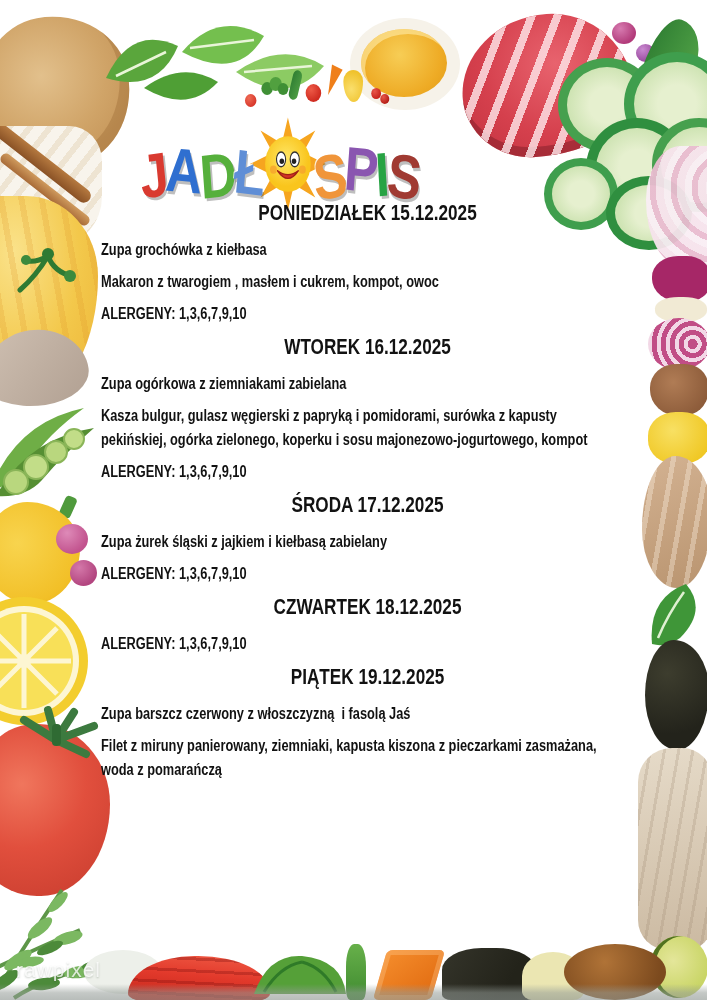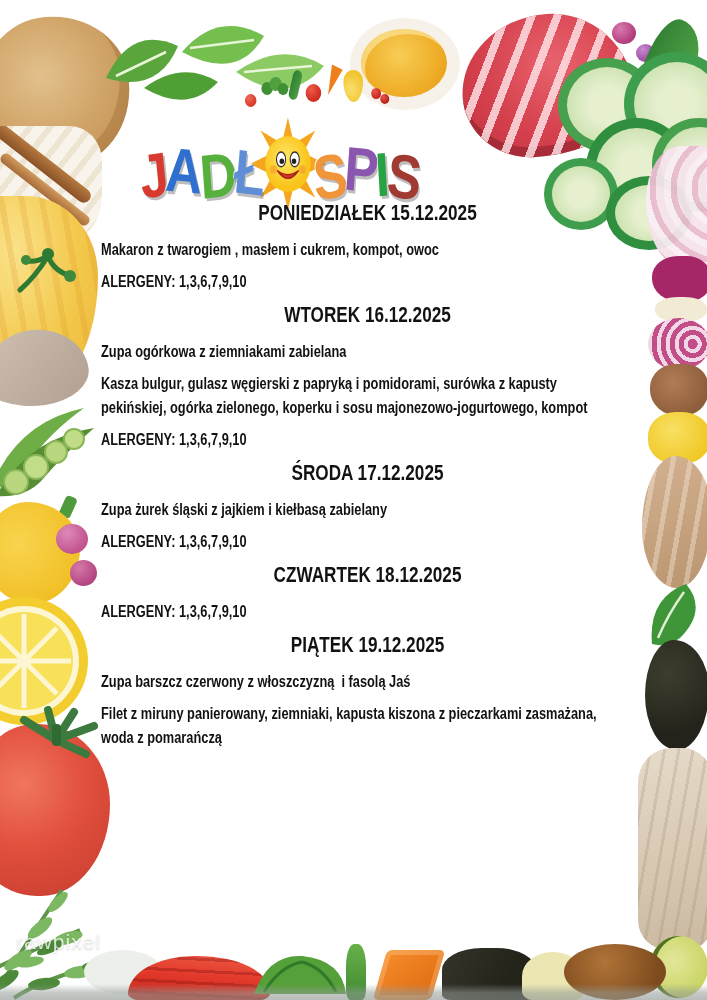--- a/index.html
+++ b/index.html
@@ -140,21 +140,21 @@
   
   .content{position:absolute;left:85px;top:200px;width:565px;color:#121212;}
   .day-title{margin:0 0 12px;font-size:22px;font-weight:bold;line-height:26px;text-align:center;
     transform:scaleX(.78);transform-origin:50% 50%;white-space:pre;}
   .line{font-size:16px;font-weight:bold;line-height:24px;white-space:pre;
     transform:scaleX(.8);transform-origin:0 50%;}
   .meal{margin:0 0 8px;}
   .allergens-wrap{margin:0 0 8px;}
   .day-section{margin:0 16px 2px;}
 
-  .watermark{position:absolute;left:16px;top:930px;font-size:21px;letter-spacing:1px;
+  .watermark{position:absolute;left:16px;top:958px;font-size:21px;letter-spacing:1px;
     color:rgba(255,255,255,.78);text-shadow:0 1px 2px rgba(40,60,40,.25);}
 </style>
 </head>
 <body>
 
 <div class="canvas">
 
   <div>
 
     <div class="blob bread"></div>
@@ -307,20 +307,23 @@
       <span class="fruit f-cher1"></span>
       <span class="fruit f-cher2"></span>
     </div>
   </div>
 
   <main class="content">
 
     <section class="day-section">
       <h2 class="day-title">PONIEDZIAŁEK 15.12.2025</h2>
       <div class="meal">
+        <div class="line">Zupa grochówka z kiełbasa</div>
+      </div>
+      <div class="meal">
         <div class="line">Makaron z twarogiem , masłem i cukrem, kompot, owoc</div>
       </div>
       <div class="allergens-wrap">
         <div class="line">ALERGENY: 1,3,6,7,9,10</div>
       </div>
     </section>
 
     <section class="day-section">
       <h2 class="day-title">WTOREK 16.12.2025</h2>
       <div class="meal">

